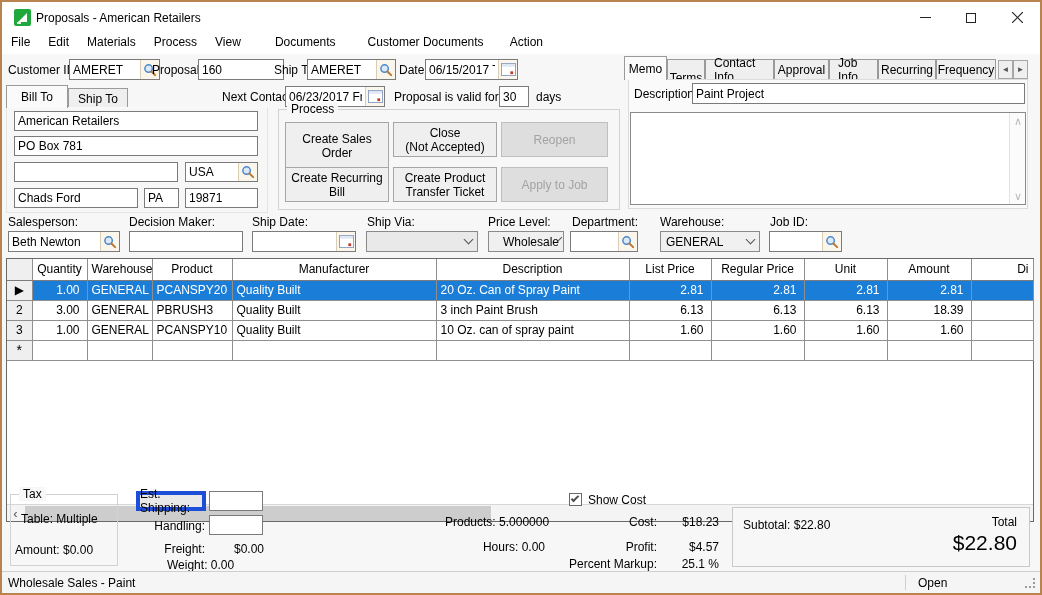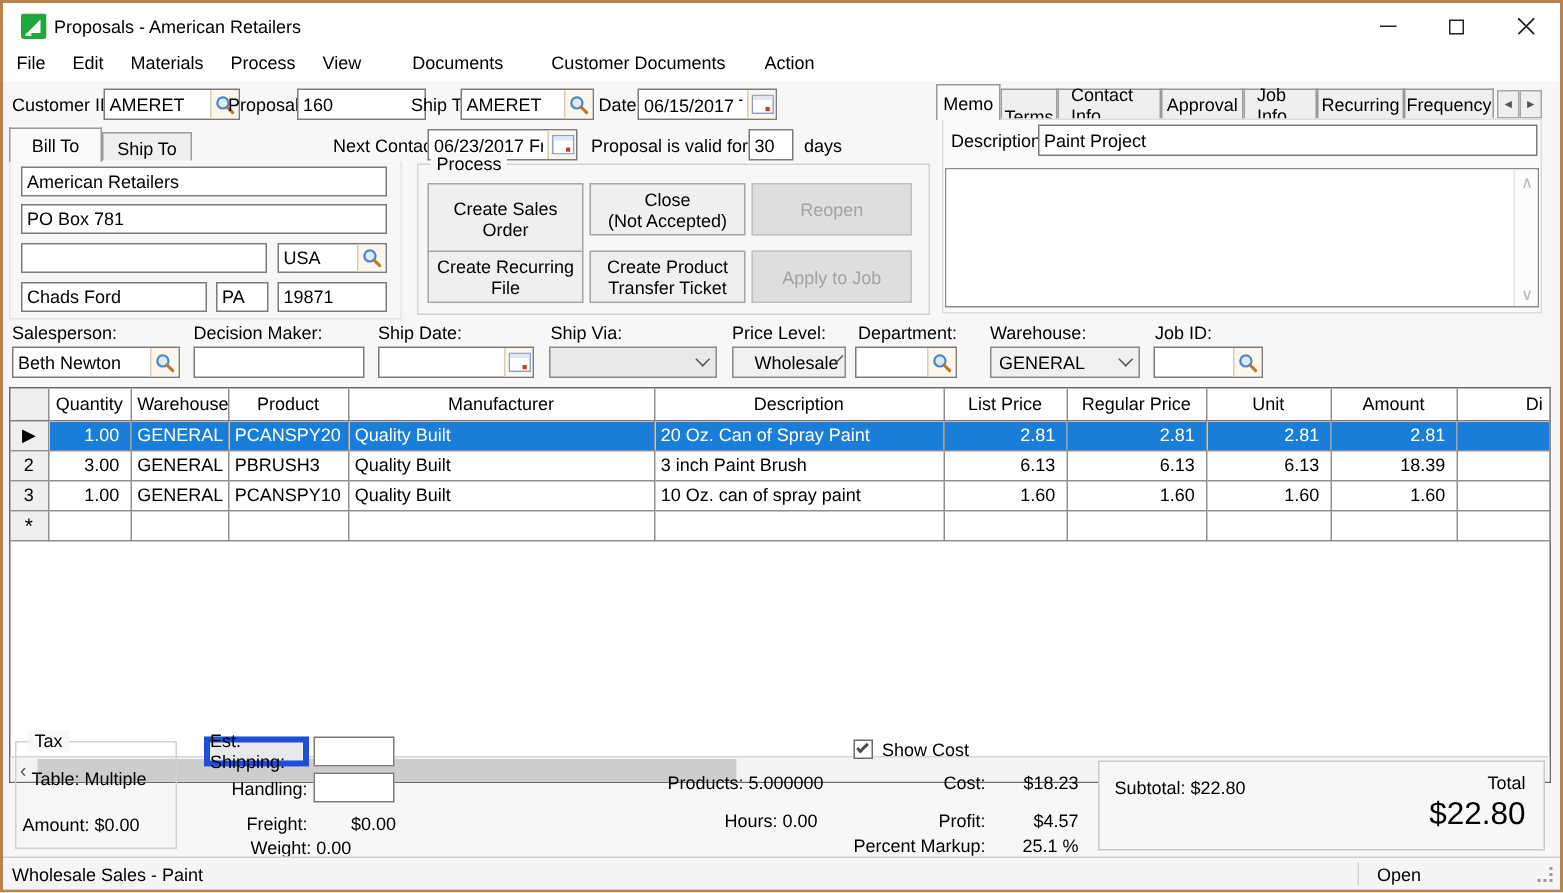--- a/index.html
+++ b/index.html
@@ -194,21 +194,21 @@
       <span>Create Sales Order</span>
     </div>
     <div class="btn" style="left:114px;top:12px;width:104px;height:35px;">
       <span>Close</span>
       <span>(Not Accepted)</span>
     </div>
     <div class="btn disabled" style="left:222px;top:12px;width:107px;height:35px;">
       <span>Reopen</span>
     </div>
     <div class="btn" style="left:6px;top:57px;width:104px;height:35px;">
-      <span>Create Recurring File</span>
+      <span>Create Recurring Bill</span>
     </div>
     <div class="btn" style="left:114px;top:57px;width:104px;height:35px;">
       <span>Create Product</span>
       <span>Transfer Ticket</span>
     </div>
     <div class="btn disabled" style="left:222px;top:57px;width:107px;height:35px;">
       <span>Apply to Job</span>
     </div>
   </div>
 

